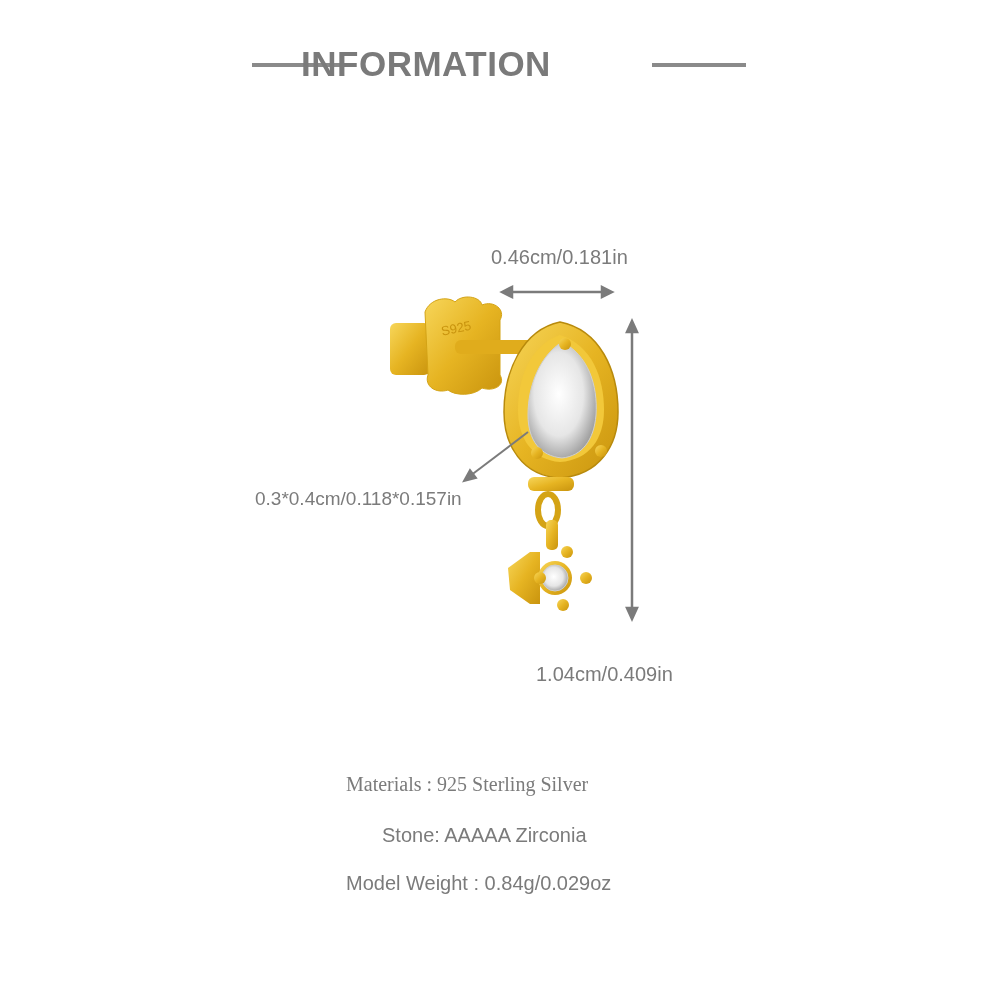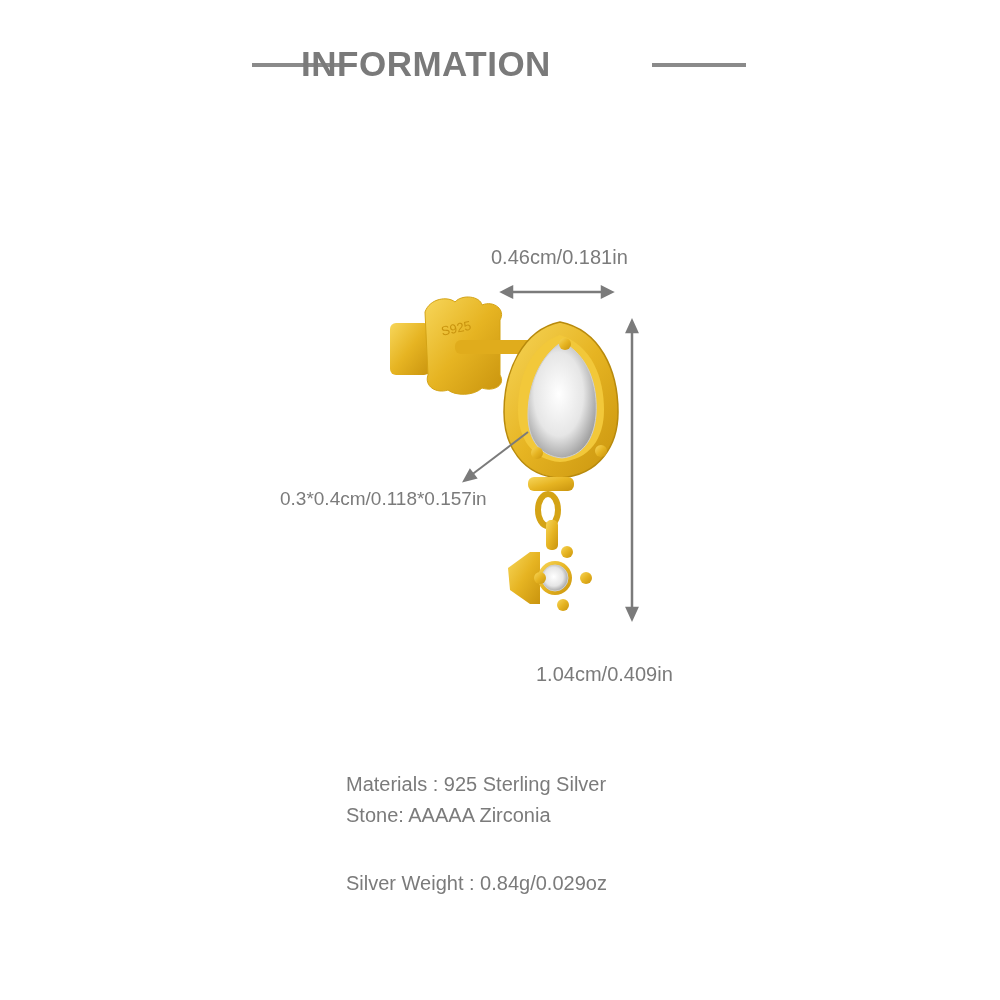--- a/index.html
+++ b/index.html
@@ -11,21 +11,21 @@
   svg { position:absolute; left:0; top:0; }
 </style>
 </head>
 <body>
 
 <div class="hdr-line" style="left:252px;width:94px;"></div>
 <div class="hdr-title">INFORMATION</div>
 <div class="hdr-line" style="left:652px;width:94px;"></div>
 
 <div class="dim" style="left:491px;top:246px;">0.46cm/0.181in</div>
-<div class="dim" style="left:280px;top:488px;font-size:19px;">0.3*0.4cm/0.118*0.157in</div>
+<div class="dim" style="left:255px;top:488px;font-size:19px;">0.3*0.4cm/0.118*0.157in</div>
 <div class="dim" style="left:536px;top:637px;margin-top:26px;">1.04cm/0.409in</div>
 
 <svg width="1000" height="1000" viewBox="0 0 1000 1000">
   <defs>
     <linearGradient id="gold" x1="0" y1="0" x2="1" y2="1">
       <stop offset="0" stop-color="#f7d65a"></stop>
       <stop offset="0.5" stop-color="#e6b422"></stop>
       <stop offset="1" stop-color="#c9940e"></stop>
     </linearGradient>
     <radialGradient id="gem" cx="0.45" cy="0.45" r="0.6">
@@ -78,15 +78,15 @@
     <path d="M508,568 L530,552 L540,552 L540,604 L530,604 L510,590 Z" fill="url(#gold)"></path>
     <circle cx="555" cy="578" r="17" fill="url(#gold)"></circle>
     <circle cx="555" cy="578" r="13" fill="url(#gem)" stroke="#cfcfcf" stroke-width="1"></circle>
     <circle cx="567" cy="552" r="6" fill="url(#gold)"></circle>
     <circle cx="540" cy="578" r="6" fill="url(#gold)"></circle>
     <circle cx="586" cy="578" r="6" fill="url(#gold)"></circle>
     <circle cx="563" cy="605" r="6" fill="url(#gold)"></circle>
   </g>
 </svg>
 
-<div class="spec" style="top:773px;">Materials : 925 Sterling Silver</div>
-<div class="spec" style="top:804px;">Stone: AAAAA Zirconia</div>
-<div class="spec" style="top:872px;">Silver Weight : 0.84g/0.029oz</div>
+<div class="spec" style="top:773px;font-family:Liberation Serif, serif;">Materials : 925 Sterling Silver</div>
+<div class="spec" style="top:824px;margin-left:36px;">Stone: AAAAA Zirconia</div>
+<div class="spec" style="top:872px;">Model Weight : 0.84g/0.029oz</div>
 
 </body></html>

